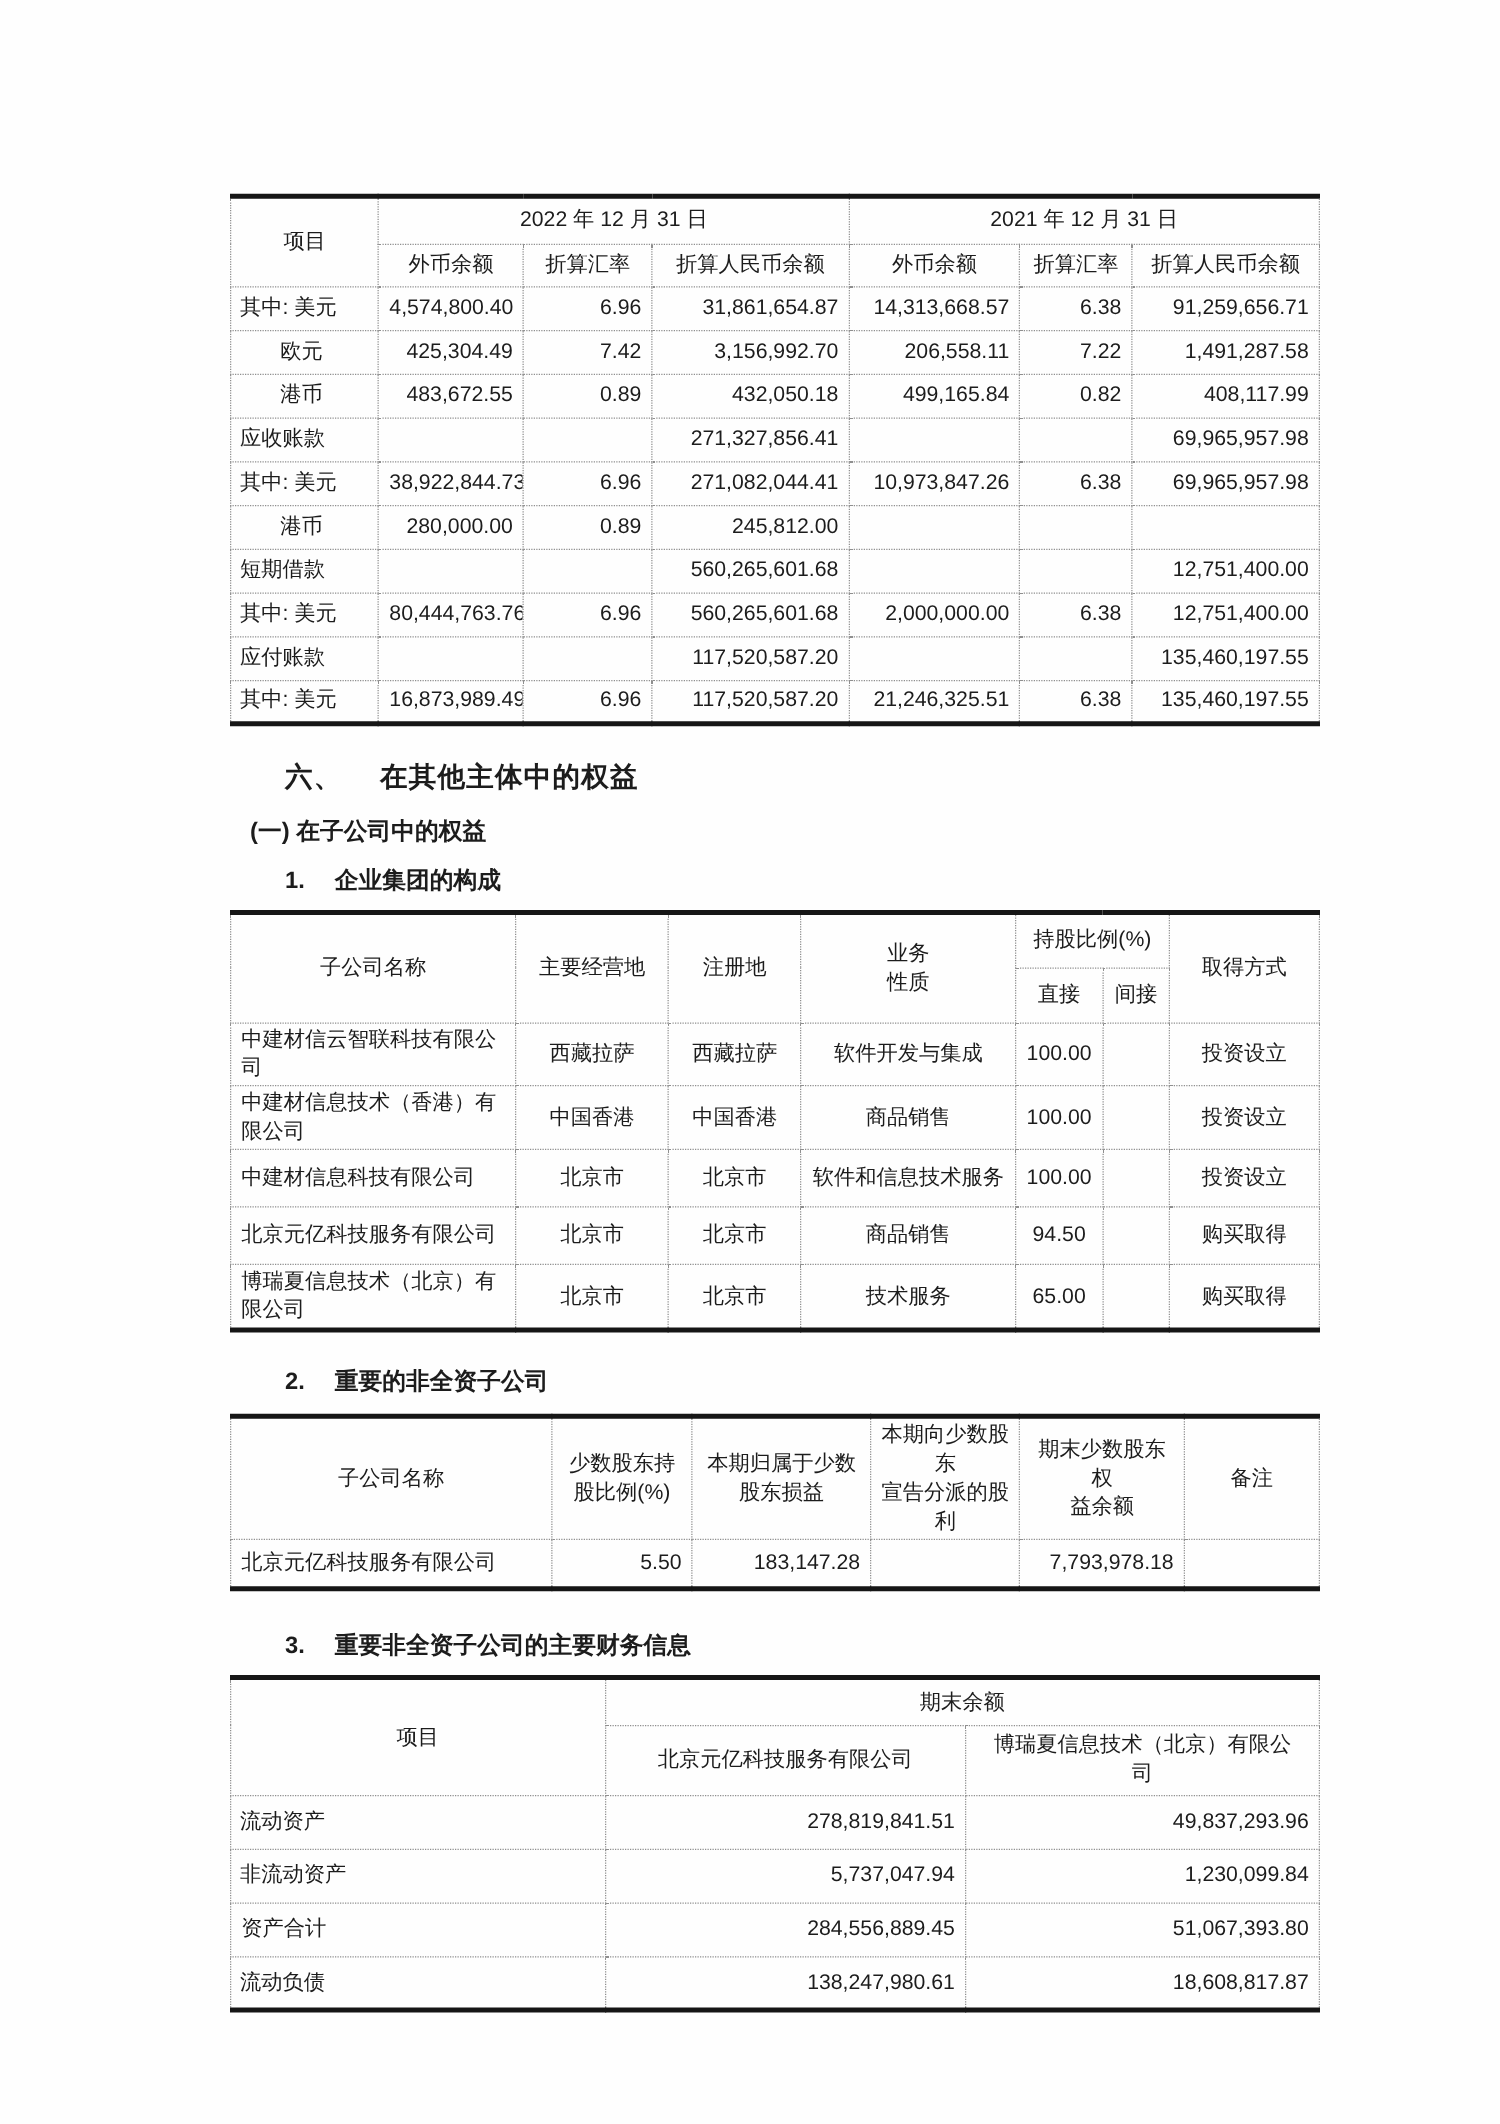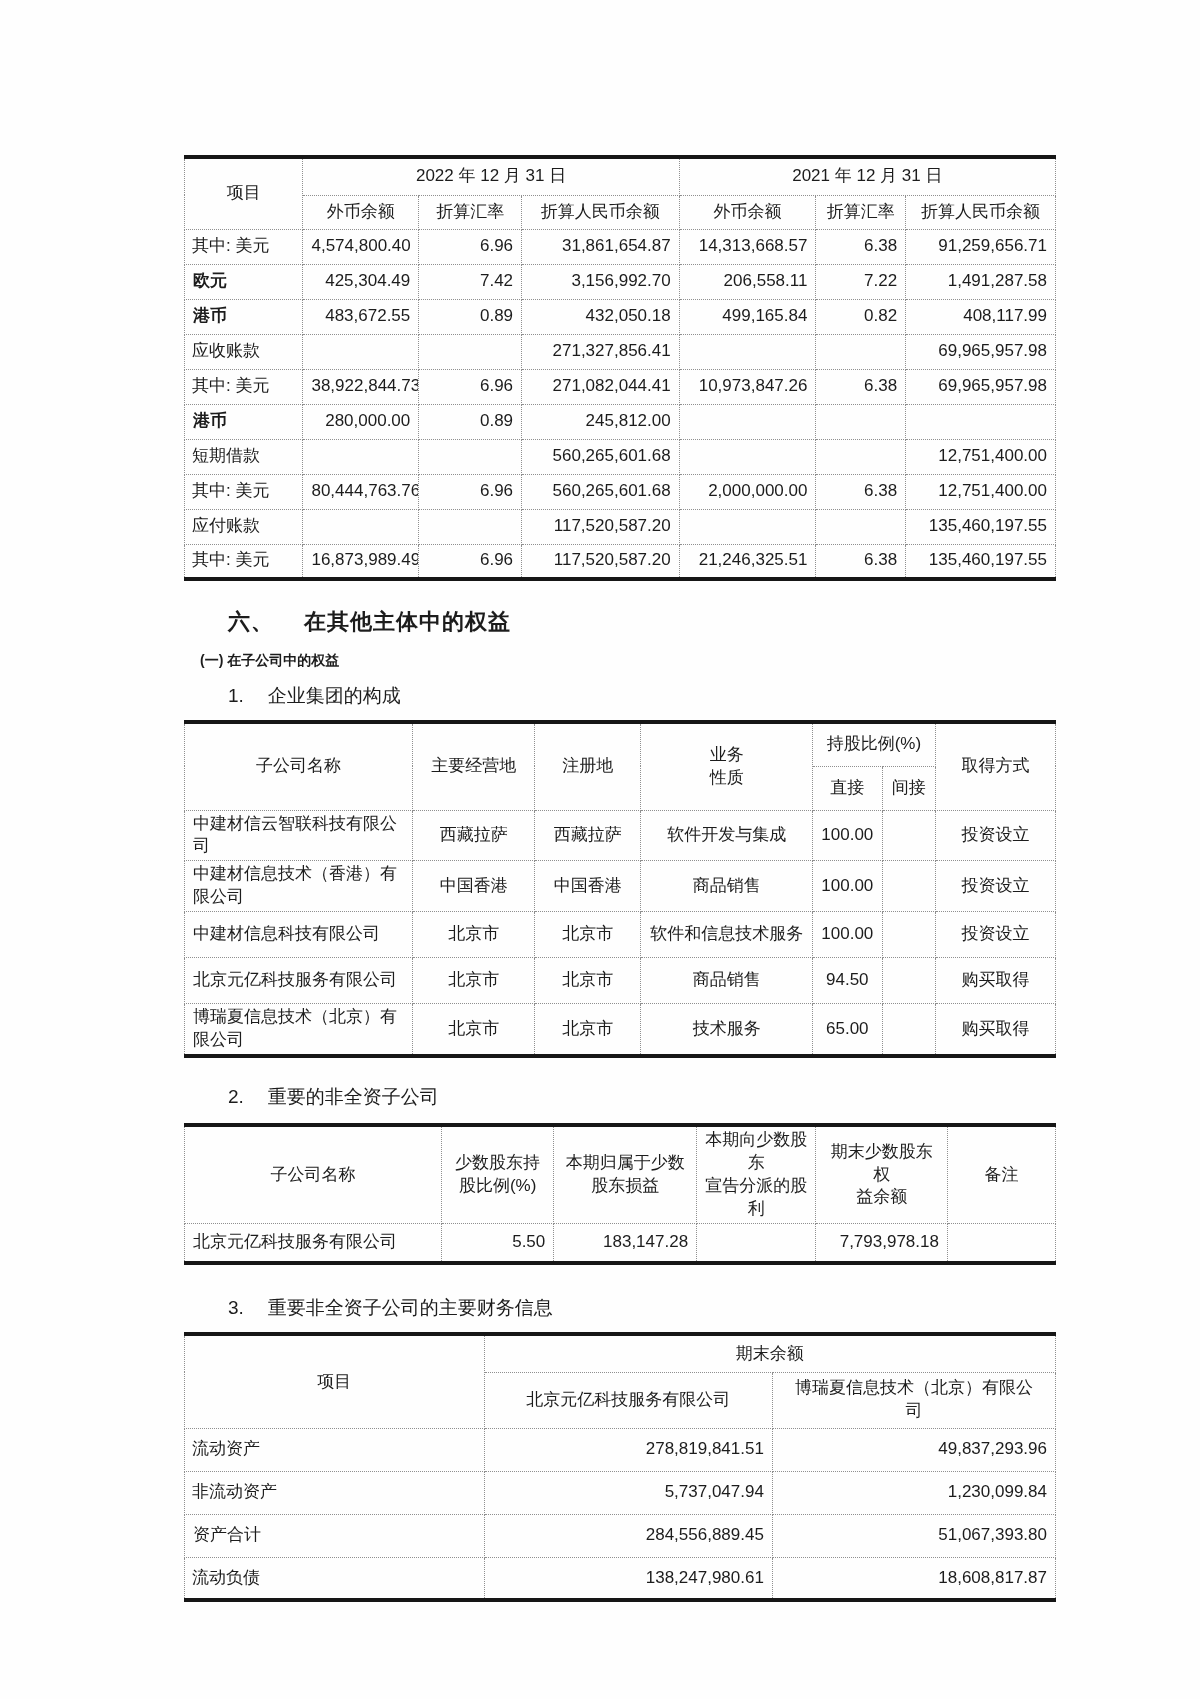--- a/index.html
+++ b/index.html
@@ -20,21 +20,21 @@
     border:1px dotted #8f8f8f;
     padding:2px 8px;
     font-size:17px;
     font-weight:normal;
     line-height:1.35;
     overflow:hidden;
   }
   table.tbl th {text-align:center; white-space:pre-line; vertical-align:middle;}
   td.num {text-align:right; padding-right:10px;}
   td.lab.al {text-align:left; padding-left:7px;}
-  td.lab.ar {text-align:left; padding-right:13px;font-weight:bold;}
+  td.lab.ar {text-align:center; padding-right:13px;}
   td.name {text-align:left; padding-left:7px;}
   td.ctr {text-align:center;}
   td.indent {text-align:left; padding-left:105px;}
 
   .tbl1 thead tr.hr1 {height:38px;}
   .tbl1 thead tr.hr2 {height:34px;font-family:Liberation Serif, serif;}
   .tbl1 tbody tr {height:35px;}
 
   .tbl2 thead tr {height:44px;}
   .tbl2 tbody tr {height:46px;}
@@ -43,22 +43,22 @@
   .tbl3 tbody tr {height:40px;}
   .tbl3 tbody tr.tall {height:50px;}
 
   .tbl4 thead tr.hr1 {height:38px;}
   .tbl4 thead tr.hr2 {height:56px;}
   .tbl4 tbody tr {height:43px;}
 
   
   .h-six {margin:26px 0 0 44px; font-size:22px; font-weight:bold; letter-spacing:1px;}
   .h-six .gap {margin-left:30px;}
-  .h-sub1 {margin:15px 0 0 16px; font-size:14px; font-weight:bold;}
-  .h-num {font-size:19px; font-weight:normal; margin-left:44px;}
+  .h-sub1 {margin:15px 0 0 16px; font-size:19px; font-weight:bold;}
+  .h-num {font-size:19px; font-weight:bold; margin-left:44px;}
   .h-num .gap {margin-left:24px;}
   .mt1 {margin-top:13px;}
   .mt2 {margin-top:26px;margin-left:44px;}
   .mt3 {margin-top:30px;}
   .tbl-wrap1 {margin-top:11px;}
   .tbl-wrap2 {margin-top:13px;}
 </style>
 </head>
 <body>
 

